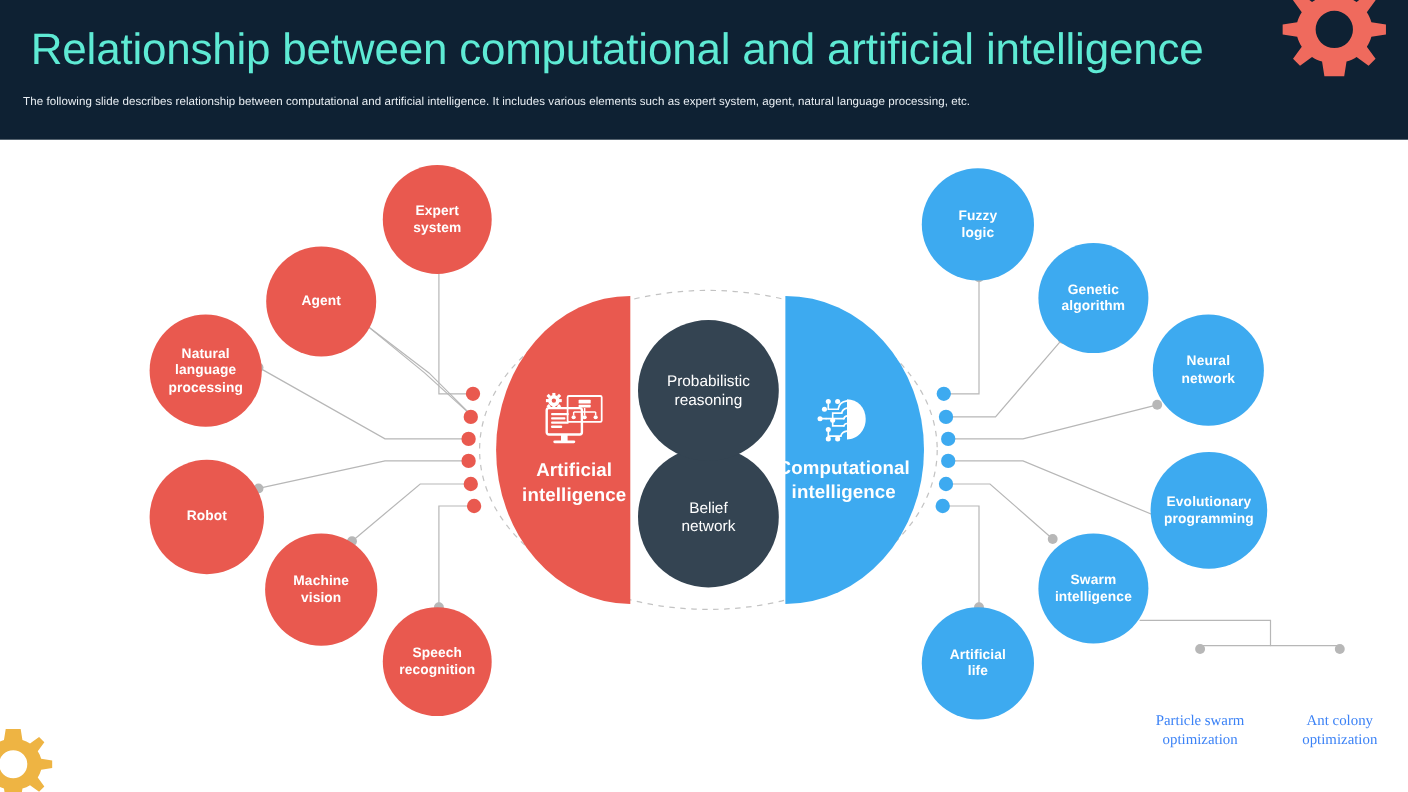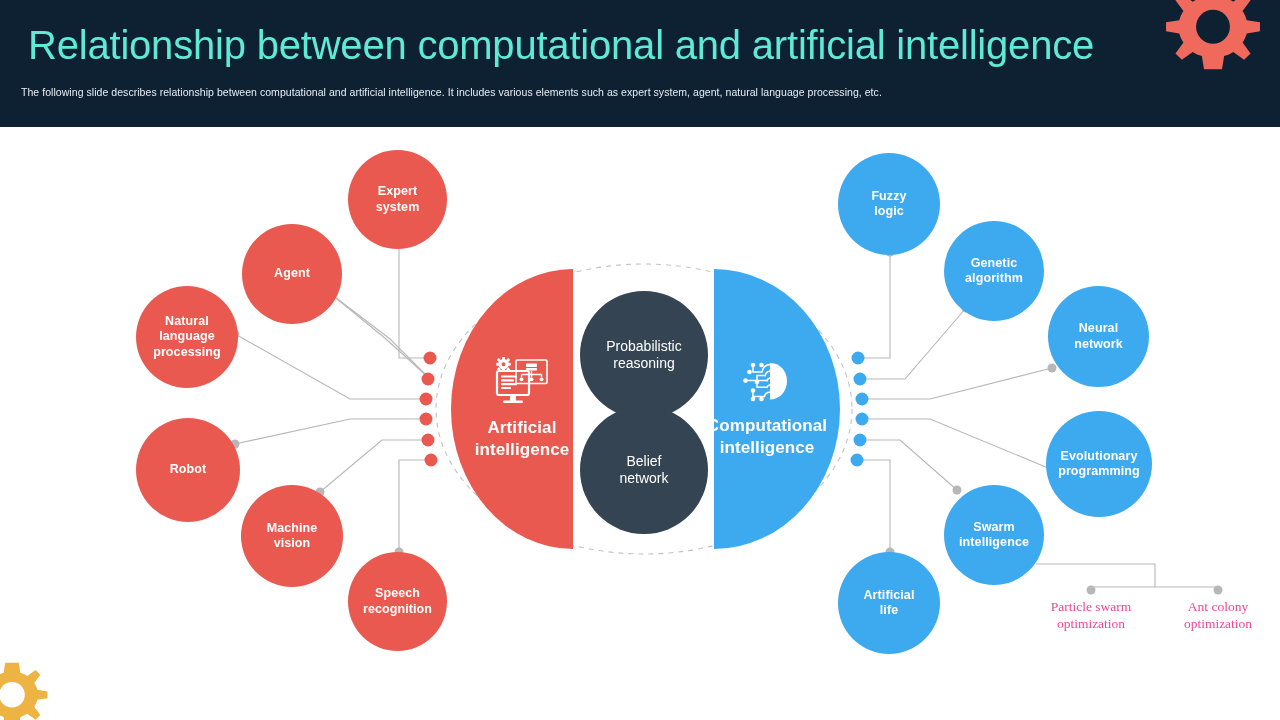--- a/index.html
+++ b/index.html
@@ -96,23 +96,24 @@
     text-align: center; color: #ffffff;
     font-size: 14px; font-weight: 400; line-height: 17px;
   }
   .dark-top { z-index: 6; }
   .dark-bottom { z-index: 5; }
 
   
   .leaf-label {
     position: absolute;
     font-family: "Liberation Serif", serif;
-    font-size: 13.5px; color: #ec4899; text-align: center;
+    font-size: 13.5px; color: #3b82f6; text-align: center;
     line-height: 16.5px; font-weight: 400;
     z-index: 3;
+    margin-top: 48px;
   }
 
   
   .footer {
     position: absolute; left: 0; bottom: 12px; width: 1280px;
     text-align: center; font-size: 10.5px; color: #7b7b7b;
   }
 </style>
 </head>
 <body>

